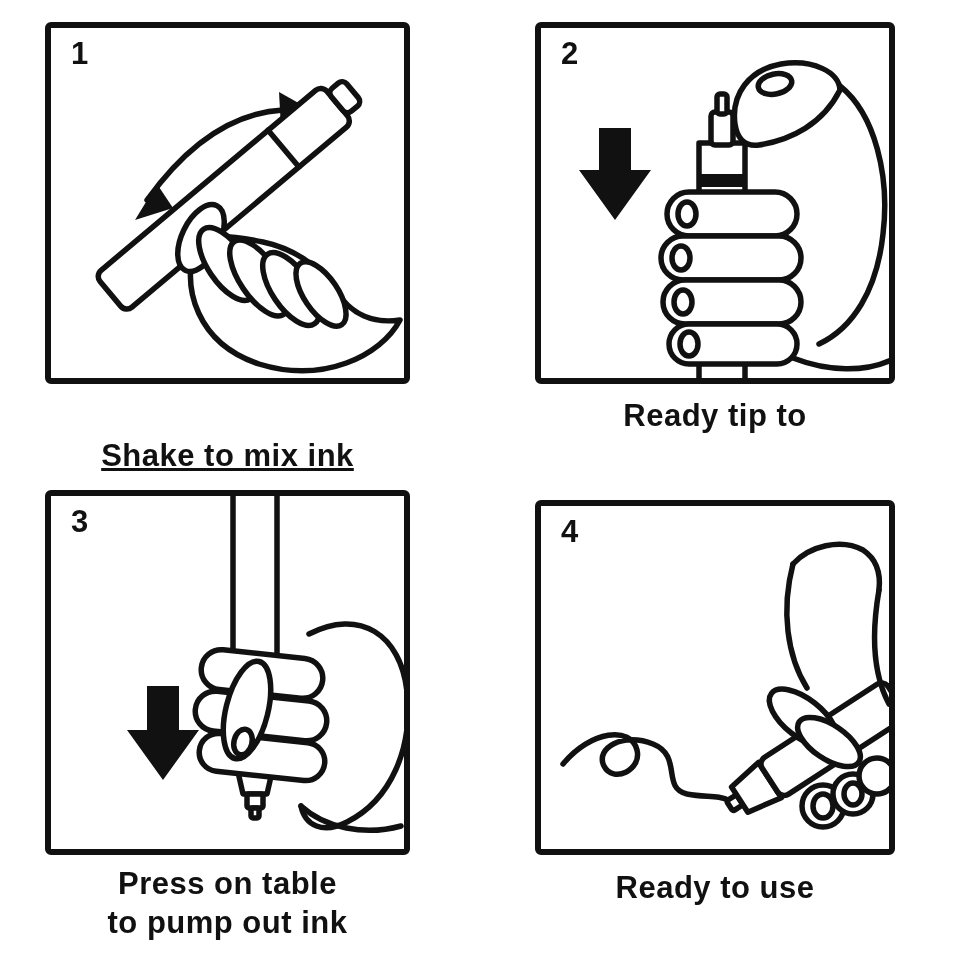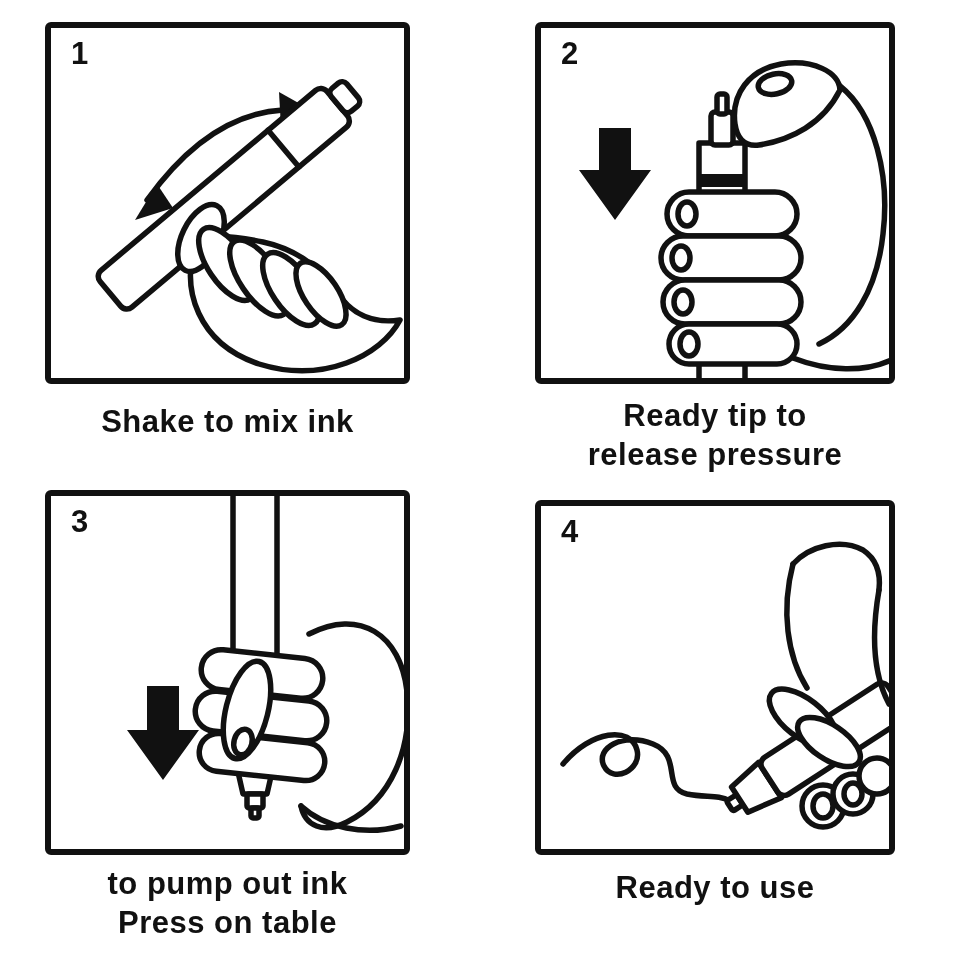--- a/index.html
+++ b/index.html
@@ -51,21 +51,21 @@
       <g>
         <path class="fw" d="M146,212 C128,262 148,316 208,336 C272,356 330,328 349,292 C322,296 300,286 286,264 C268,236 240,220 212,214 C188,209 160,206 146,212 Z"></path>
         <ellipse class="fw" cx="150" cy="210" rx="19" ry="36" transform="rotate(26 150 210)"></ellipse>
         <ellipse class="fw" cx="176" cy="236" rx="19" ry="42" transform="rotate(-34 176 236)"></ellipse>
         <ellipse class="fw" cx="208" cy="250" rx="19" ry="44" transform="rotate(-34 208 250)"></ellipse>
         <ellipse class="fw" cx="240" cy="261" rx="19" ry="42" transform="rotate(-34 240 261)"></ellipse>
         <ellipse class="fw" cx="270" cy="266" rx="17" ry="37" transform="rotate(-34 270 266)"></ellipse>
       </g>
     </svg>
   </section>
-  <div class="caption" style="left:45px; top:402px; width:365px;">
+  <div class="caption" style="left:45px; top:436px; width:365px;text-decoration:underline;">
     <div>Shake to mix ink</div>
   </div>
 
   <section class="panel" style="left:535px; top:22px; width:360px; height:362px;">
     <div class="panel-number">2</div>
     <svg viewBox="0 0 348 350" aria-hidden="true">
 
       <polygon class="fb" points="58,100 90,100 90,142 110,142 74,192 38,142 58,142"></polygon>
 
       <g>
@@ -86,21 +86,20 @@
         <rect class="fw" x="128" y="296" width="128" height="40" rx="20"></rect>
         <ellipse class="fw" cx="146" cy="186" rx="9" ry="12"></ellipse>
         <ellipse class="fw" cx="140" cy="230" rx="9" ry="12"></ellipse>
         <ellipse class="fw" cx="142" cy="274" rx="9" ry="12"></ellipse>
         <ellipse class="fw" cx="148" cy="316" rx="9" ry="12"></ellipse>
       </g>
     </svg>
   </section>
   <div class="caption" style="left:510px; top:396px; width:410px;">
     <div>Ready tip to</div>
-    <div>release pressure</div>
   </div>
 
   <section class="panel" style="left:45px; top:490px; width:365px; height:365px;">
     <div class="panel-number">3</div>
     <svg viewBox="0 0 353 353" aria-hidden="true">
 
       <g>
         <rect class="fw" x="182" y="-8" width="44" height="262"></rect>
         <path class="fw" d="M182,254 L226,254 L216,298 L192,298 Z"></path>
         <rect class="fw" x="196" y="298" width="16" height="14" rx="2"></rect>
@@ -114,22 +113,22 @@
         <path class="ln" d="M250,310 C274,332 314,340 350,330"></path>
         <rect class="fw" x="150" y="158" width="122" height="40" rx="20" transform="rotate(6 211 178)"></rect>
         <rect class="fw" x="144" y="200" width="132" height="40" rx="20" transform="rotate(6 210 220)"></rect>
         <rect class="fw" x="148" y="242" width="126" height="38" rx="19" transform="rotate(6 211 261)"></rect>
         <ellipse class="fw" cx="196" cy="214" rx="21" ry="50" transform="rotate(14 196 214)"></ellipse>
         <ellipse class="fw" cx="192" cy="246" rx="9" ry="13" transform="rotate(14 192 246)"></ellipse>
       </g>
     </svg>
   </section>
   <div class="caption" style="left:40px; top:864px; width:375px;">
+    <div>Press on table</div>
     <div>to pump out ink</div>
-    <div>Press on table</div>
   </div>
 
   <section class="panel" style="left:535px; top:500px; width:360px; height:355px;">
     <div class="panel-number">4</div>
     <svg viewBox="0 0 348 343" aria-hidden="true">
 
       <path class="ln" d="M22,258 C50,224 90,220 96,244 C101,264 72,278 63,260 C54,242 82,226 112,238 C142,250 120,282 146,288 C166,292 176,288 189,295"></path>
 
       <g transform="translate(192,298) rotate(-33)">
         <rect class="fw" x="-4" y="-6" width="12" height="12" rx="2"></rect>

